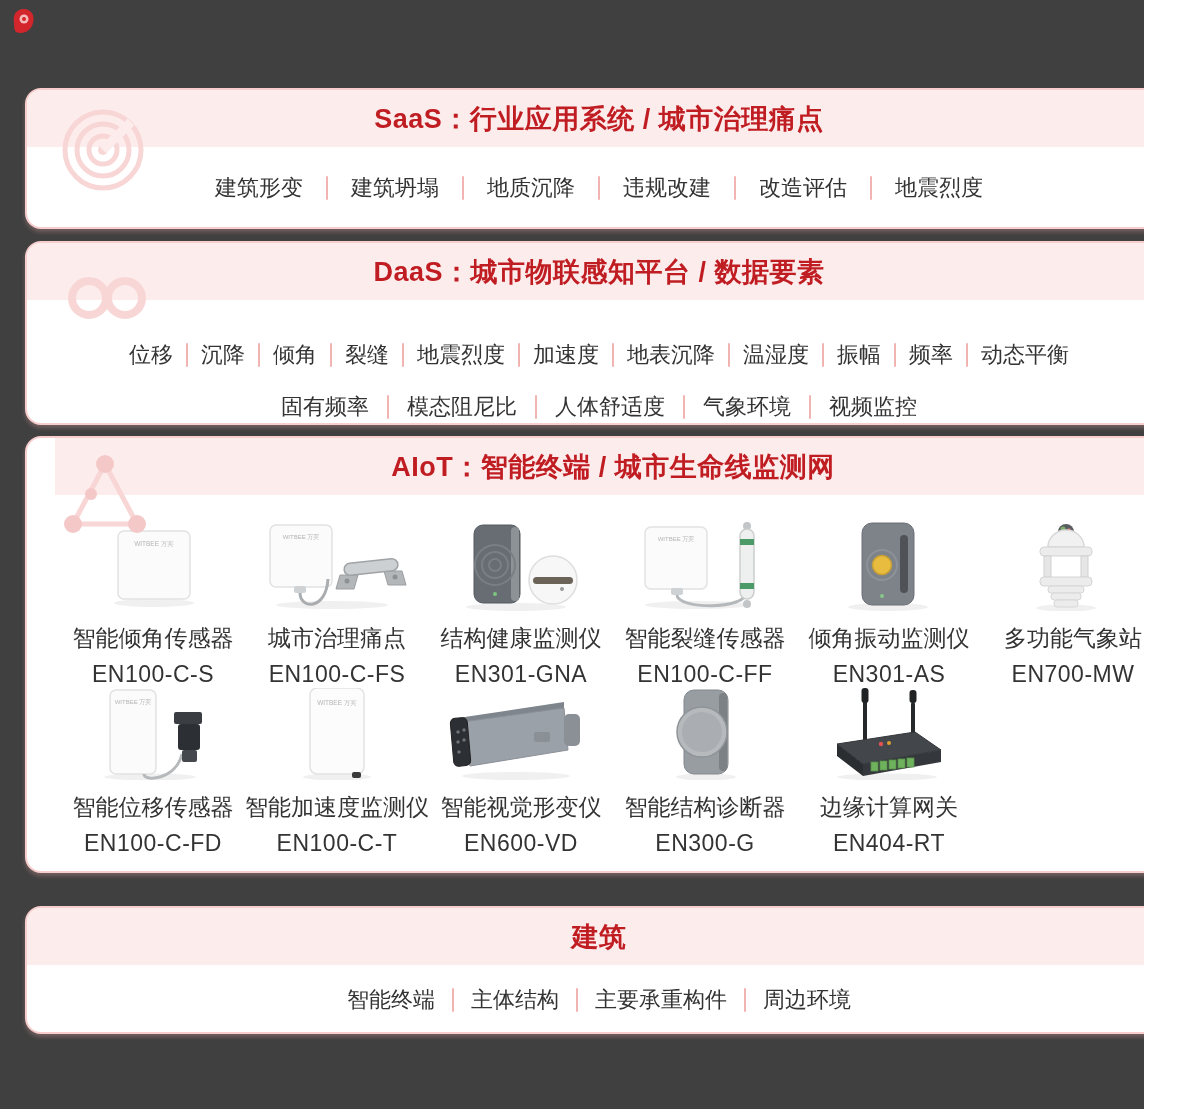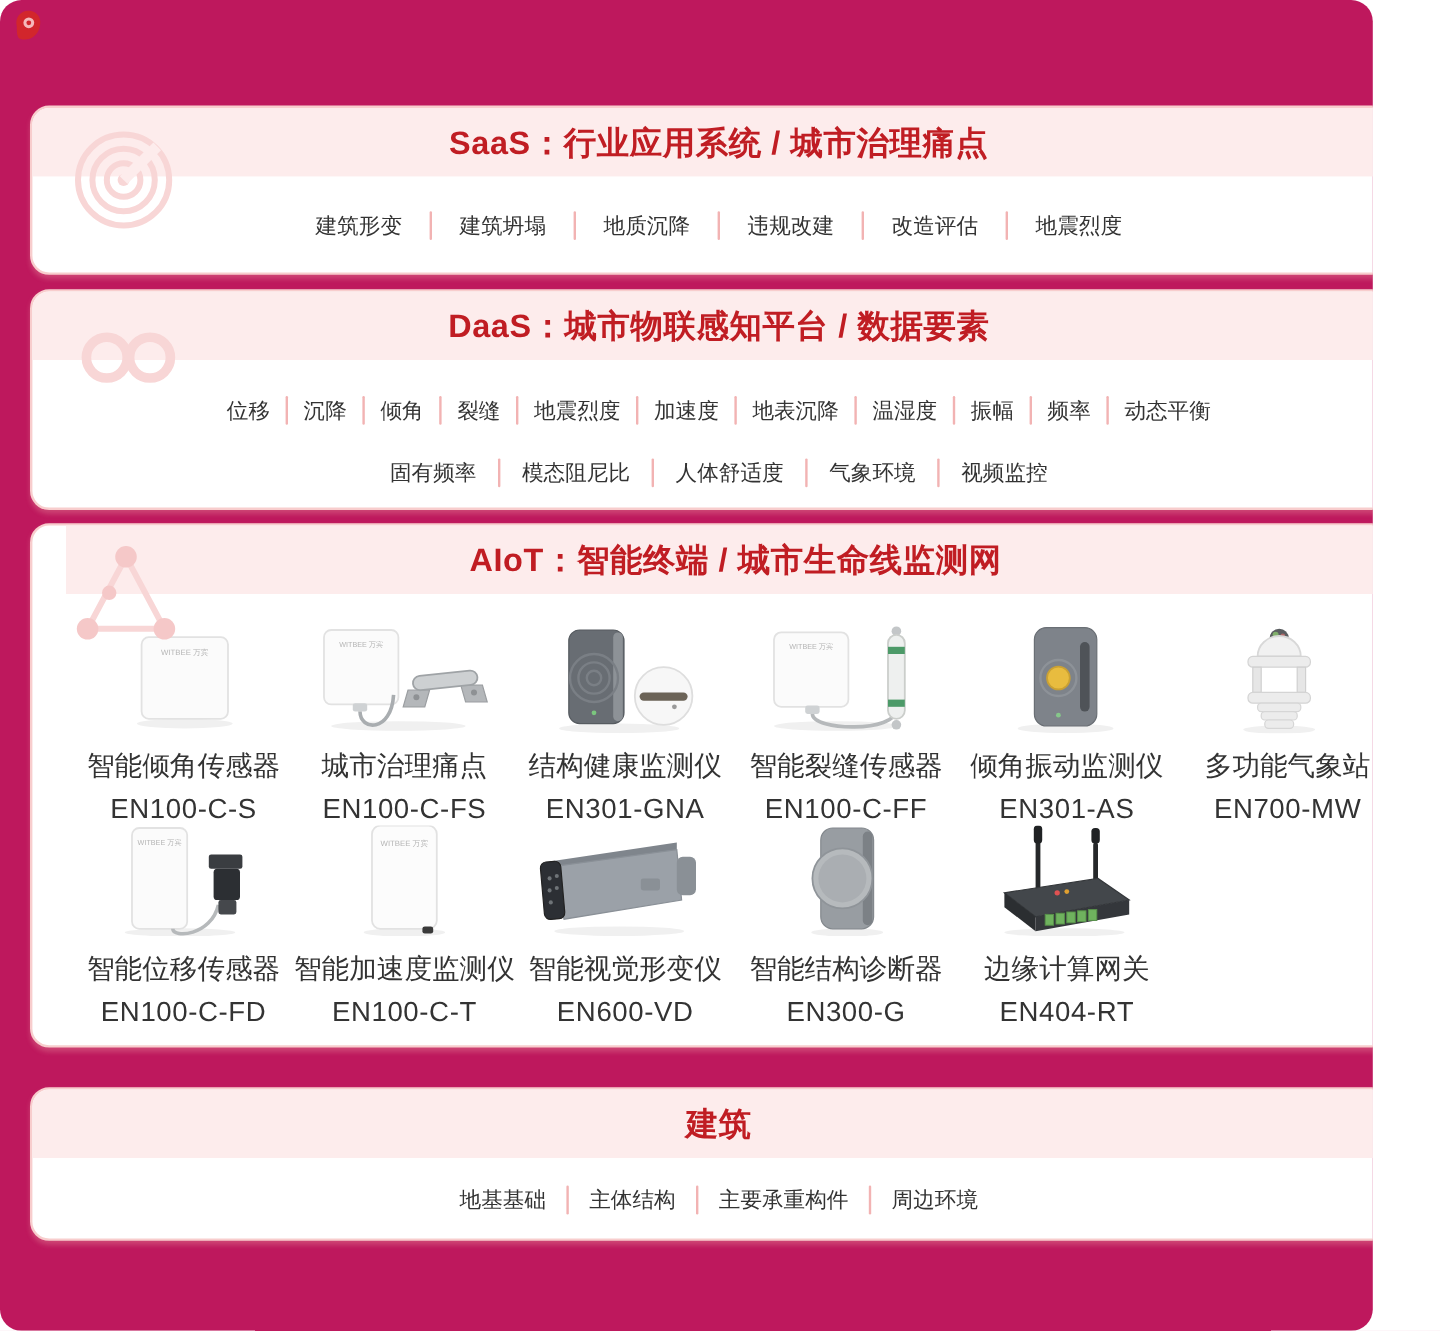--- a/index.html
+++ b/index.html
@@ -1,23 +1,22 @@
 <!DOCTYPE html>
 <html><head>
 <meta charset="utf-8">
 <style>
   * { box-sizing: border-box; margin: 0; padding: 0; }
   html,body { background:#fff; }
   .page {
     position: relative;
     width: 1144px; height: 1109px;
-    background: #be185d;
+    background: #404040;
     font-family: "Liberation Sans", "DejaVu Sans", sans-serif;
     overflow: hidden;
-    border-radius: 18px;
   }
   .panel {
     position: absolute; left: 25px; width: 1148px;
     background: #fff;
     border: 2px solid #f8cdcd;
     border-radius: 16px;
     overflow: hidden;
     box-shadow: 0 3px 4px rgba(238,170,170,.30);
   }
   .panel-saas    { top: 88px;  height: 141px; }
@@ -28,27 +27,27 @@
   .band {
     height: 57px; background: #fdecec;
     display: flex; align-items: center; justify-content: center;
   }
   .band h2 {
     font-size: 27px; font-weight: 700; color: #c01d23; letter-spacing: .5px;
   }
   .wm { position: absolute; left: 26px; top: 10px; pointer-events: none; }
 
   .items { display: flex; align-items: center; justify-content: center; }
-  .items .itm { font-size: 18px; color: #333; white-space: nowrap; }
+  .items .itm { font-size: 22px; color: #333; white-space: nowrap; }
   .items .sep { width: 2px; height: 24px; background: #f2b3b3; border-radius: 1px; }
 
   .panel-saas .body { height: 82px; display:flex; align-items:center; justify-content:center; }
   .panel-saas .itm { padding: 0 23px; }
 
-  .panel-daas .body { padding-top: 16px; }
+  .panel-daas .body { padding-top: 29px; }
   .panel-daas .row { height: 52px; }
   .panel-daas .row1 .itm { padding: 0 13px; }
   .panel-daas .row2 .itm { padding: 0 18px; }
 
   .panel-building .body { height: 69px; display:flex; align-items:center; justify-content:center; }
   .panel-building .itm { padding: 0 17px; }
 
   .grid {
     display: grid; grid-template-columns: repeat(6, 1fr);
     padding: 24px 6px 0; 
@@ -355,21 +354,21 @@
 
     </div>
   </section>
 
   <section class="panel panel-building">
     <div class="band">
       <h2>建筑</h2>
     </div>
     <div class="body">
       <div class="items">
-        <span class="itm">地基基础</span>
+        <span class="itm">智能终端</span>
           <span class="sep"></span>
         <span class="itm">主体结构</span>
           <span class="sep"></span>
         <span class="itm">主要承重构件</span>
           <span class="sep"></span>
         <span class="itm">周边环境</span>
       </div>
     </div>
   </section>
 

